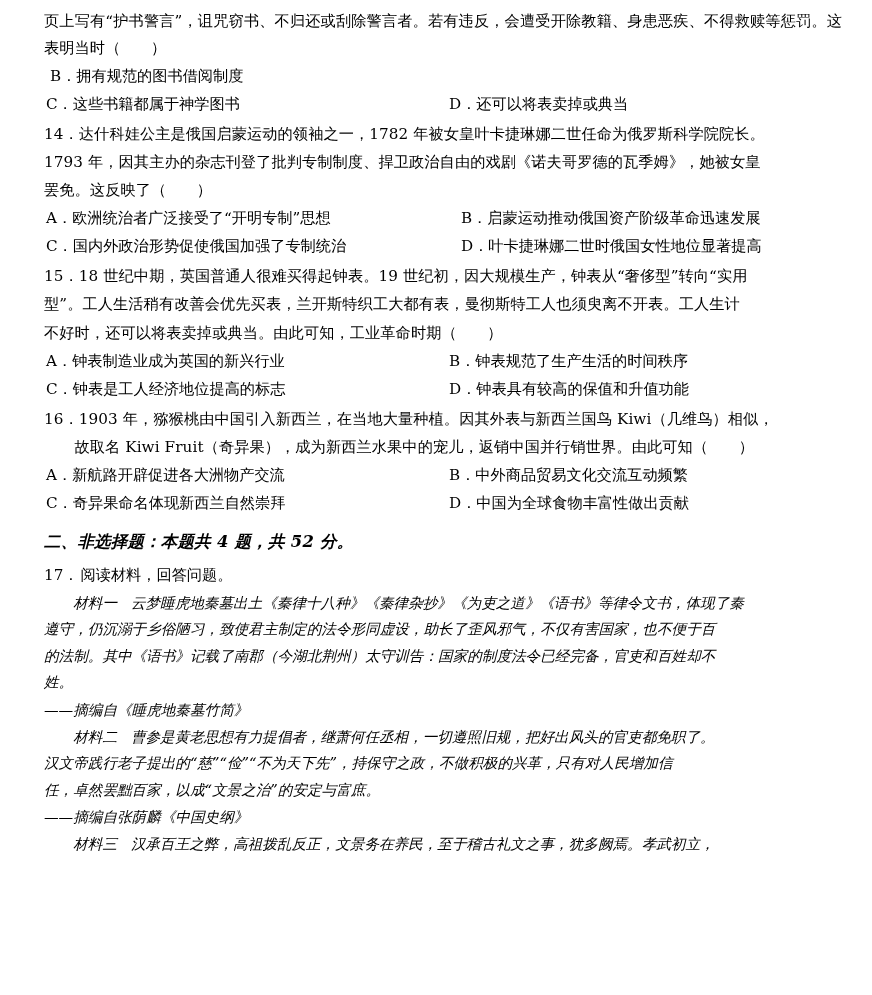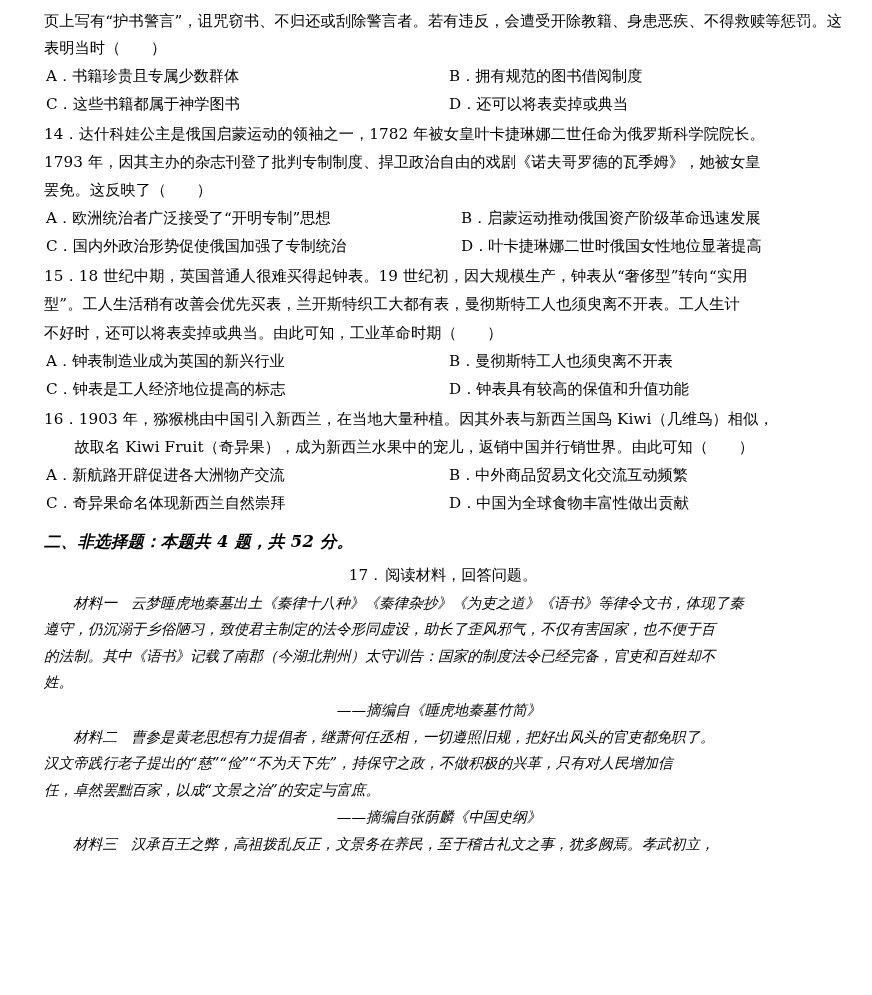--- a/index.html
+++ b/index.html
@@ -62,45 +62,43 @@
     font-size: 14.6px;
     line-height: 1.82;
     text-align: justify;
     margin: 0;
     text-indent: 2em;
   }
   .source {
     font-style: italic;
     font-size: 14.6px;
     line-height: 1.9;
-    text-align: center;
+    text-align: left;
     margin: 0 8px 0 0;
   }
   .qnum {
     font-size: 15.2px;
     line-height: 1.8;
     margin: 6px 0 0 0;
-    text-align: center;
   }
   .qnum .num { margin-right: 2px; }
   .mat-label {
     font-style: italic;
     font-weight: normal;
   }
   .nowrap { white-space: nowrap; }
 </style>
 </head>
 <body>
 
 <div class="page">
 
   <p class="para">页上写有“护书警言”，诅咒窃书、不归还或刮除警言者。若有违反，会遭受开除教籍、身患恶疾、不得救赎等惩罚。这表明当时（　　）</p>
 
   <div class="opts">
-    <div class="opt-a">A．书籍珍贵且专属少数群体</div>
     <div class="opt-b">B．拥有规范的图书借阅制度</div>
   </div>
   <div class="opts">
     <div class="opt-a">C．这些书籍都属于神学图书</div>
     <div class="opt-b">D．还可以将表卖掉或典当</div>
   </div>
 
   <div>
     <p class="para q">
       <span class="num">14．</span><span>达什科娃公主是俄国启蒙运动的领袖之一，1782 年被女皇叶卡捷琳娜二世任命为俄罗斯科学院院长。</span>
@@ -118,21 +116,21 @@
   </div>
 
   <div>
     <p class="para q">
       <span class="num">15．</span><span>18 世纪中期，英国普通人很难买得起钟表。19 世纪初，因大规模生产，钟表从“奢侈型”转向“实用</span>
     </p>
     <p class="para">型”。工人生活稍有改善会优先买表，兰开斯特织工大都有表，曼彻斯特工人也须臾离不开表。工人生计</p>
     <p class="para">不好时，还可以将表卖掉或典当。由此可知，工业革命时期（　　）</p>
     <div class="opts">
       <div class="opt-a">A．钟表制造业成为英国的新兴行业</div>
-      <div class="opt-b">B．曼彻斯特工人也须臾离不开表</div>
+      <div class="opt-b">B．钟表规范了生产生活的时间秩序</div>
     </div>
     <div class="opts">
       <div class="opt-a">C．钟表是工人经济地位提高的标志</div>
       <div class="opt-b">D．钟表具有较高的保值和升值功能</div>
     </div>
   </div>
 
   <div>
     <p class="para q">
       <span class="num">16．</span><span>1903 年，猕猴桃由中国引入新西兰，在当地大量种植。因其外表与新西兰国鸟 Kiwi（几维鸟）相似，</span>

